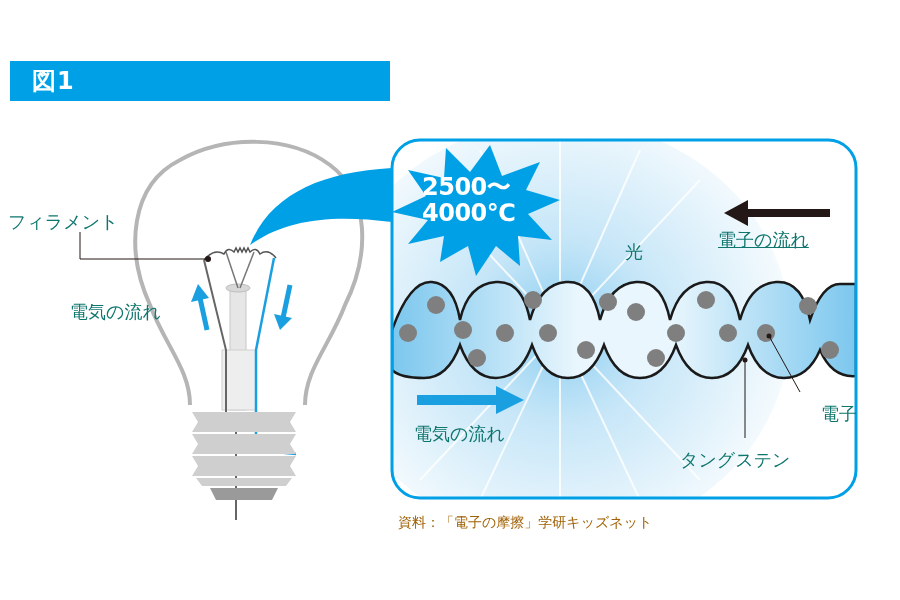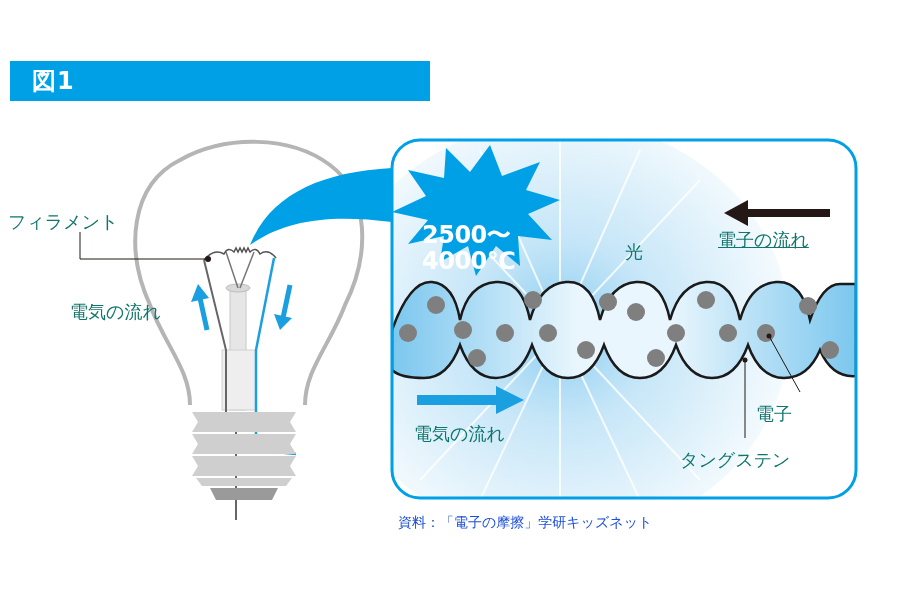--- a/index.html
+++ b/index.html
@@ -1,23 +1,23 @@
 <!DOCTYPE html>
 <html><head>
 <meta charset="utf-8">
 <style>
   html, body { margin: 0; padding: 0; background: #ffffff; }
   body { width: 900px; height: 600px; position: relative; overflow: hidden; font-family: "DejaVu Sans", sans-serif; }
-  .title-bar { position: absolute; left: 10px; top: 61px; width: 420px; height: 40px; background: #00a0e6; color: #fff; display: flex; align-items: center; font-weight: bold; font-size: 24px; letter-spacing: 1px; }
+  .title-bar { position: absolute; left: 10px; top: 61px; width: 380px; height: 40px; background: #00a0e6; color: #fff; display: flex; align-items: center; font-weight: bold; font-size: 24px; letter-spacing: 1px; }
   .title-bar .num { margin-left: 22px; }
   .title-bar .txt { margin-left: 28px; }
   svg.art { position: absolute; left: 0; top: 0; }
   .lbl { position: absolute; color: #0f766e; font-size: 18px; white-space: nowrap; }
-  .temp { position: absolute; left: 422px; top: 174px; color: #fff; font-weight: bold; font-size: 24px; line-height: 26px; text-align: left; letter-spacing: -0.5px; margin-top: 48px; }
-  .source { position: absolute; left: 398px; top: 514px; font-size: 14px; color: #1d4ed8; }
+  .temp { position: absolute; left: 422px; top: 174px; color: #fff; font-weight: bold; font-size: 24px; line-height: 26px; text-align: left; letter-spacing: -0.5px; }
+  .source { position: absolute; left: 398px; top: 514px; font-size: 14px; color: #a16207; }
 </style>
 </head>
 <body>
 
 <div class="title-bar">
   <span class="num">図1</span>
 </div>
 
 <svg class="art" width="900" height="600" viewBox="0 0 900 600">
   <defs>
@@ -141,16 +141,16 @@
 <div class="temp">
   <div>2500〜</div>
   <div>4000℃</div>
 </div>
 
 <div class="lbl" style="left:8px; top:210px;">フィラメント</div>
 <div class="lbl" style="left:70px; top:300px;">電気の流れ</div>
 <div class="lbl" style="left:625px; top:240px;">光</div>
 <div class="lbl" style="left:718px; top:228px;text-decoration:underline;">電子の流れ</div>
 <div class="lbl" style="left:414px; top:422px;">電気の流れ</div>
-<div class="lbl" style="left:756px; top:402px;">電子</div>
+<div class="lbl" style="left:821px; top:402px;">電子</div>
 <div class="lbl" style="left:680px; top:448px;">タングステン</div>
 
 <div class="source">資料：「電子の摩擦」学研キッズネット</div>
 
 </body></html>

